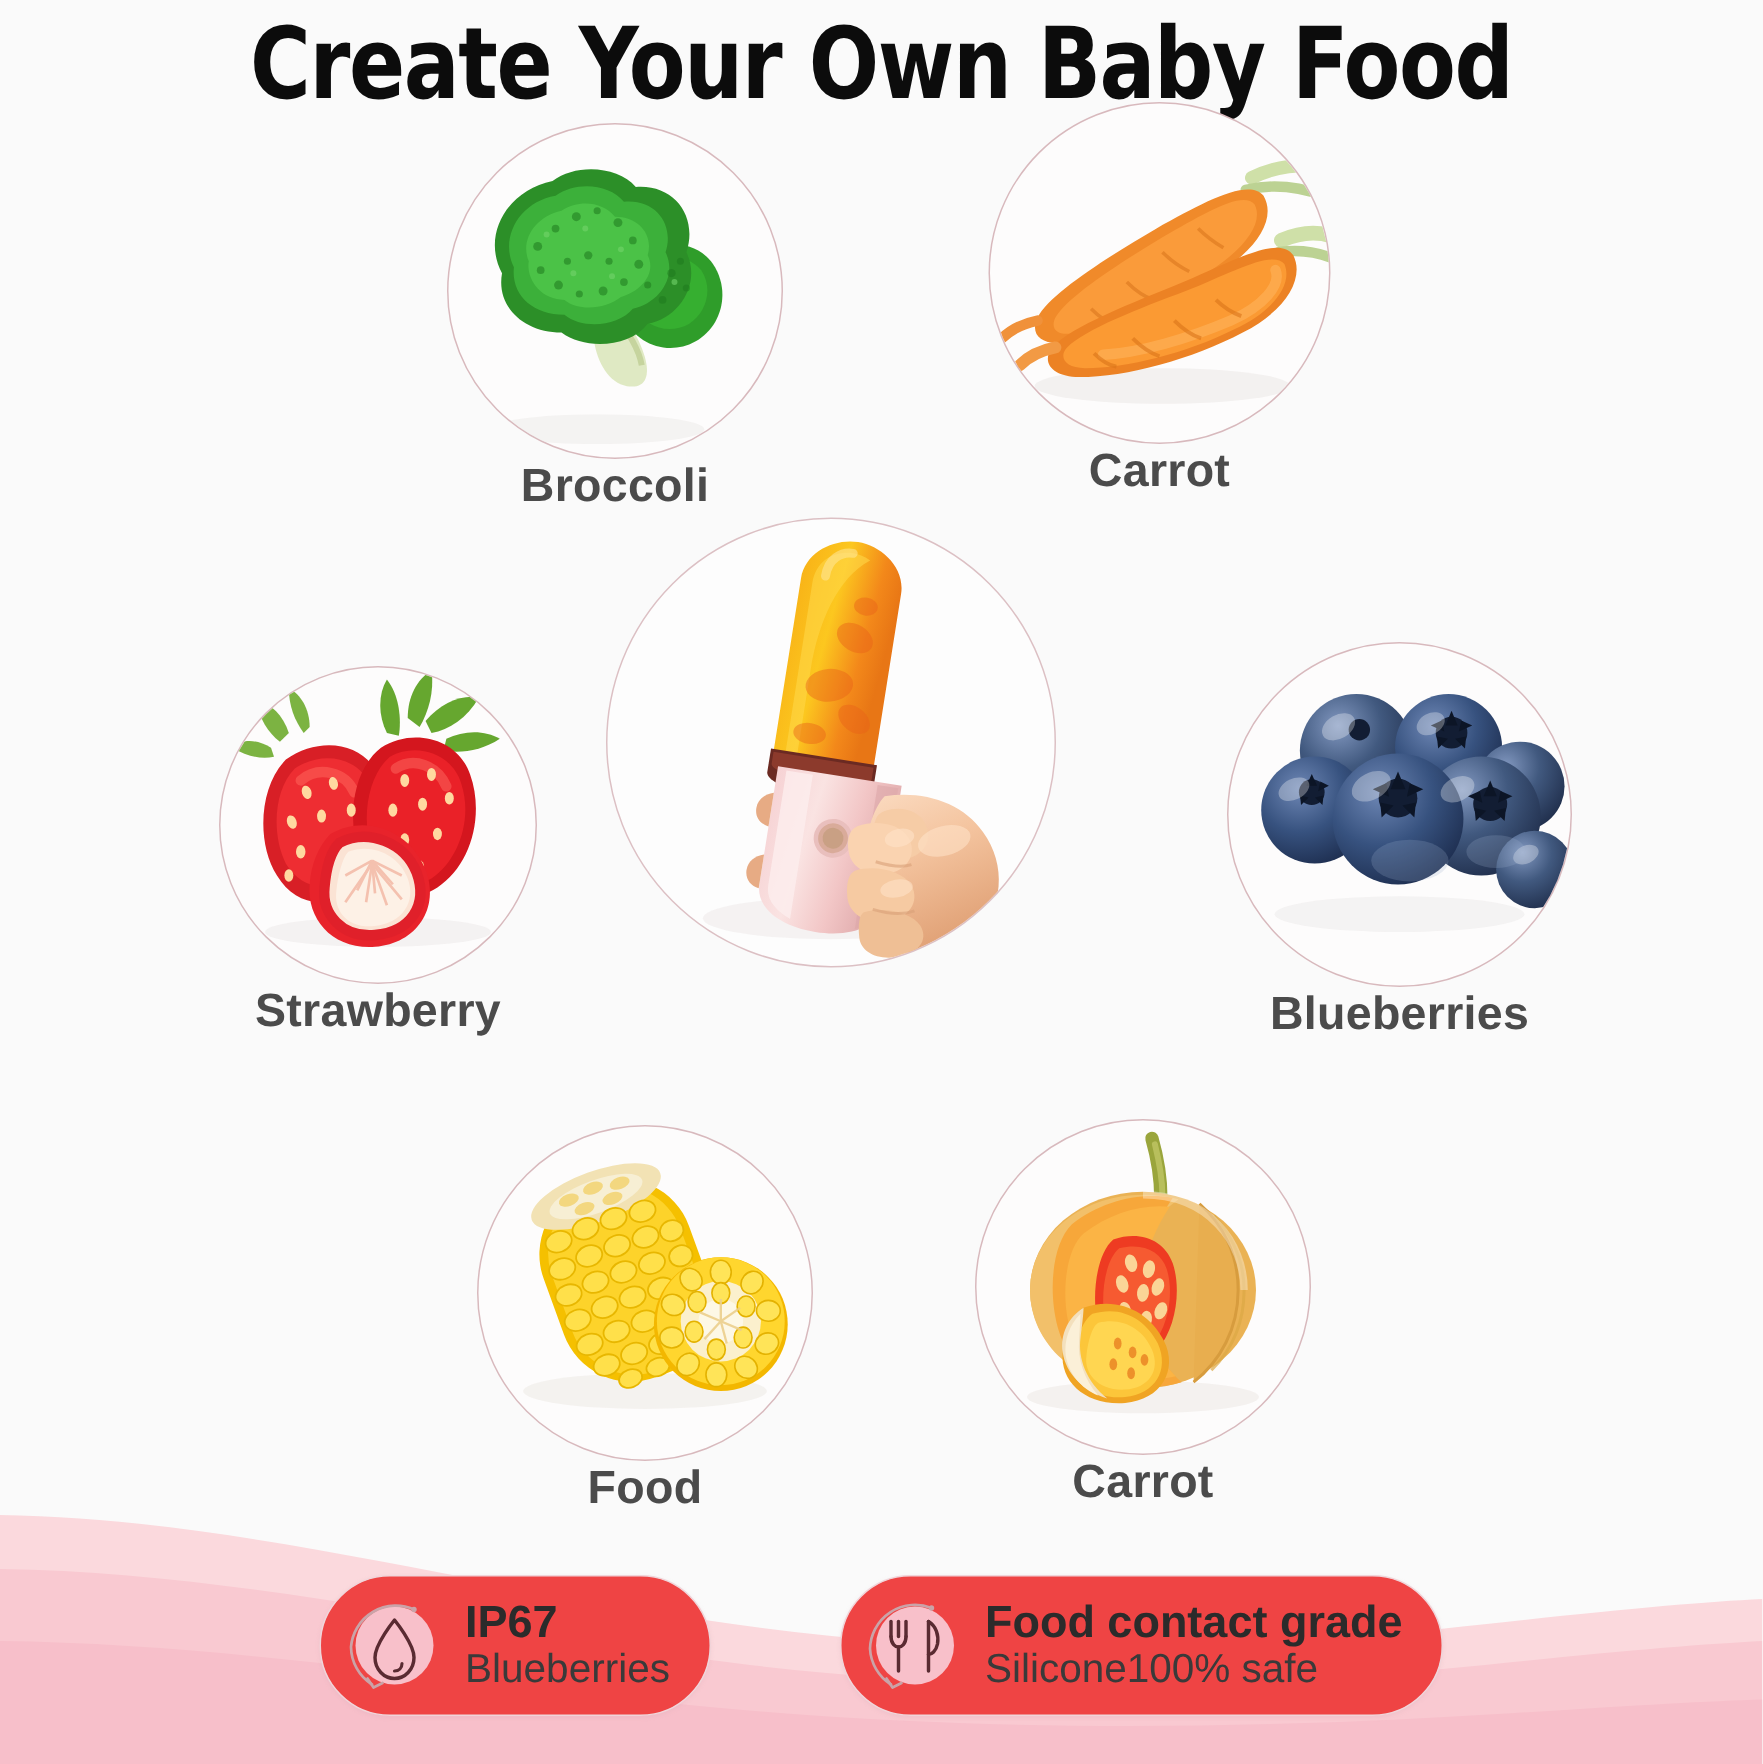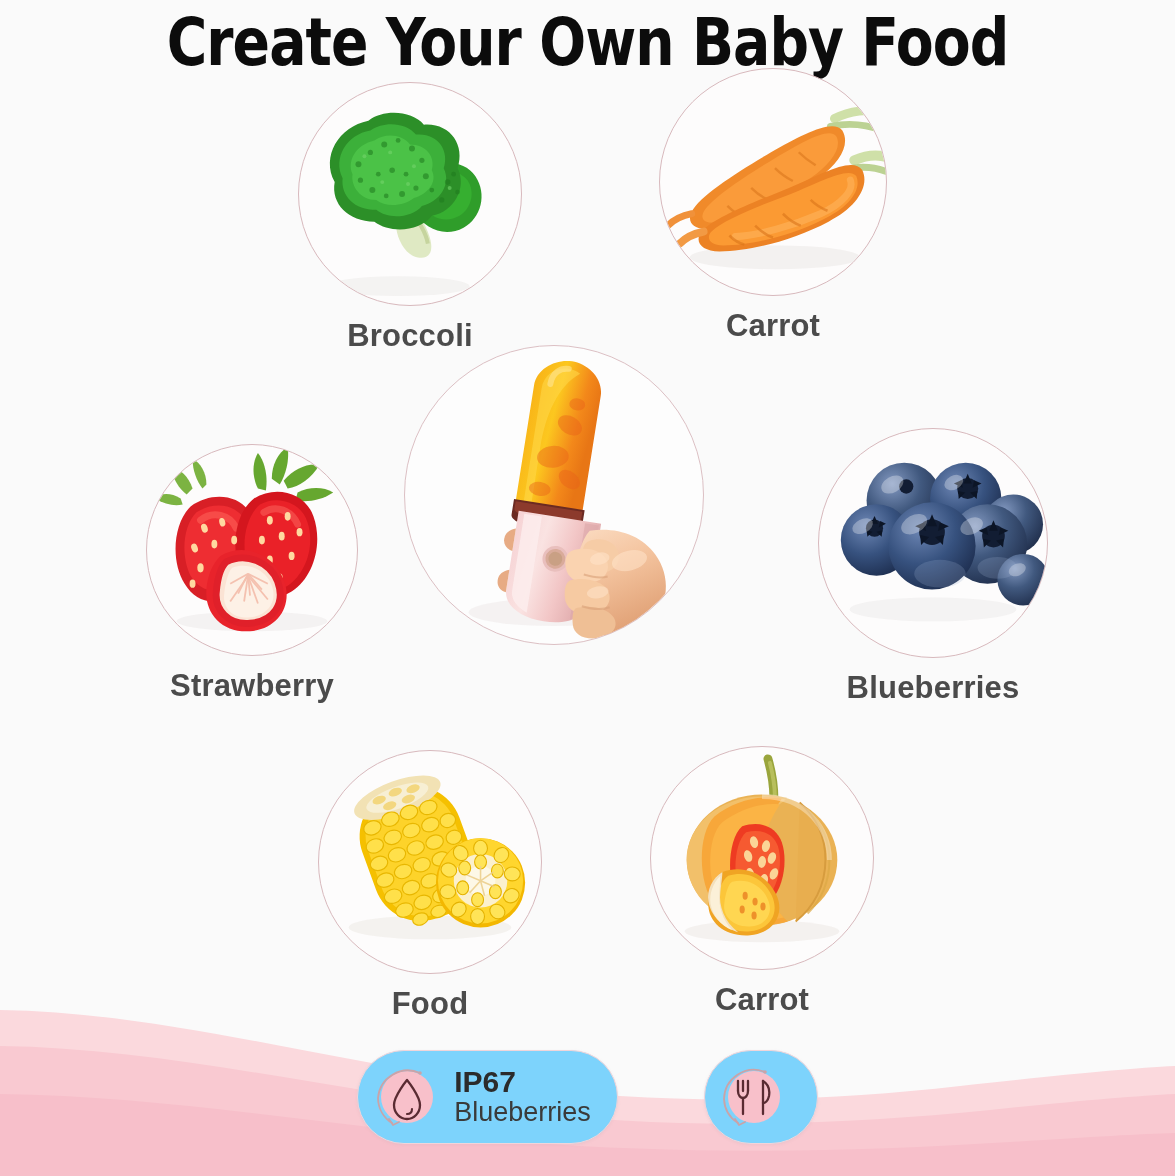--- a/index.html
+++ b/index.html
@@ -32,21 +32,21 @@
   .node { position:absolute; }
   .ring {
     position:relative;
     border-radius:50%;
     border:1.4px solid #d8b9bd;
     background:#fdfcfc;
     overflow:hidden;
   }
   .ring svg { position:absolute; inset:0; width:100%; height:100%; }
   .caption {
-    margin-top:12px;
+    margin-top:0;
     text-align:center;
     font-size:31px;
     font-weight:bold;
     color:#4b4b4b;
     letter-spacing:0.2px;
     white-space:nowrap;
   }
 
   
   .center-node { position:absolute; left:404px; top:345px; }
@@ -64,21 +64,21 @@
   .badges {
     position:absolute;
     left:0; bottom:32px; width:100%;
     display:flex;
     justify-content:center;
     gap:86px;
   }
   .badge {
     display:flex;
     align-items:center;
-    background:#7dd3fc;
+    background:#ef4444;
     border:1.5px solid #f0d5da;
     border-radius:48px;
     padding:9px 26px 9px 12px;
     box-shadow:0 1px 3px rgba(200,160,170,.18);
   }
   .badge-icon { position:relative; width:74px; height:74px; flex:0 0 74px; }
   .badge-icon svg { position:absolute; inset:0; width:100%; height:100%; }
   .badge-text { margin-left:10px; }
   .badge-title {
     font-size:30px; font-weight:bold; color:#2b2b2b;
@@ -602,15 +602,19 @@
         <g fill="none" stroke="#5a2b32" stroke-width="2.3" stroke-linecap="round" stroke-linejoin="round">
           <path d="M46,21 C51,24 53,30 52,36 C51,41 48,43 46,43 L46,54"></path>
           <path d="M46,21 L46,43"></path>
         </g>
 
         <path d="M48,12 A30,30 0 0 0 7,39 A30,30 0 0 0 21,63" fill="none" stroke="#caa3a8" stroke-width="1.8" stroke-linecap="round"></path>
         <path d="M18,59 l4,6 l6,-3" fill="none" stroke="#caa3a8" stroke-width="1.8" stroke-linecap="round" stroke-linejoin="round"></path>
         <circle cx="48" cy="12" r="1.8" fill="#caa3a8"></circle>
       </svg>
     </div>
+    <div class="badge-text">
+      <div class="badge-title">Food contact grade</div>
+      <div class="badge-sub">Silicone100% safe</div>
+    </div>
   </div>
 
 </div>
 
 </body></html>

